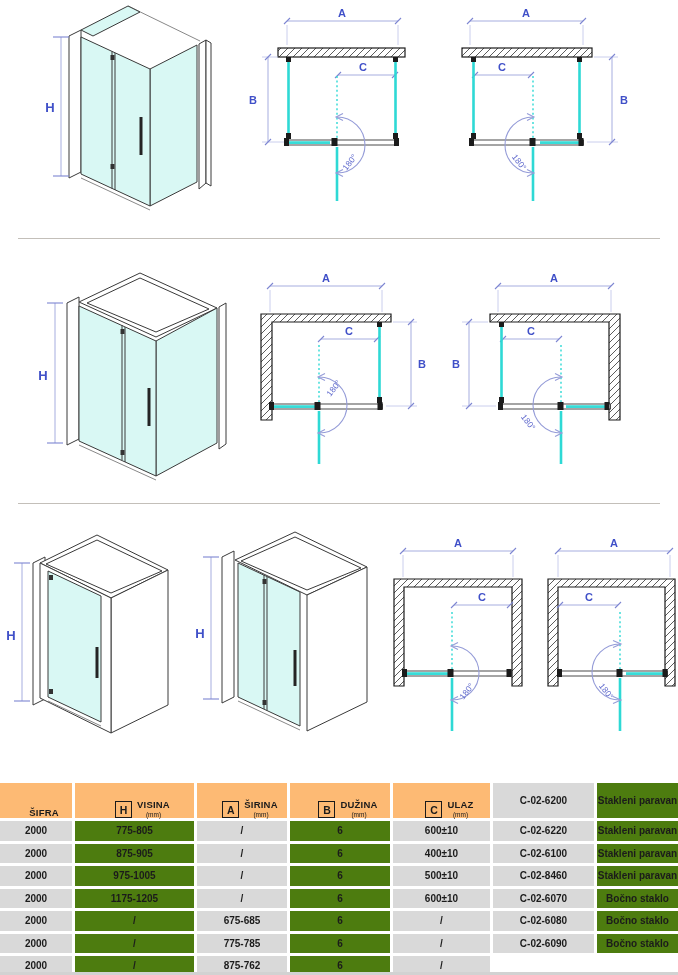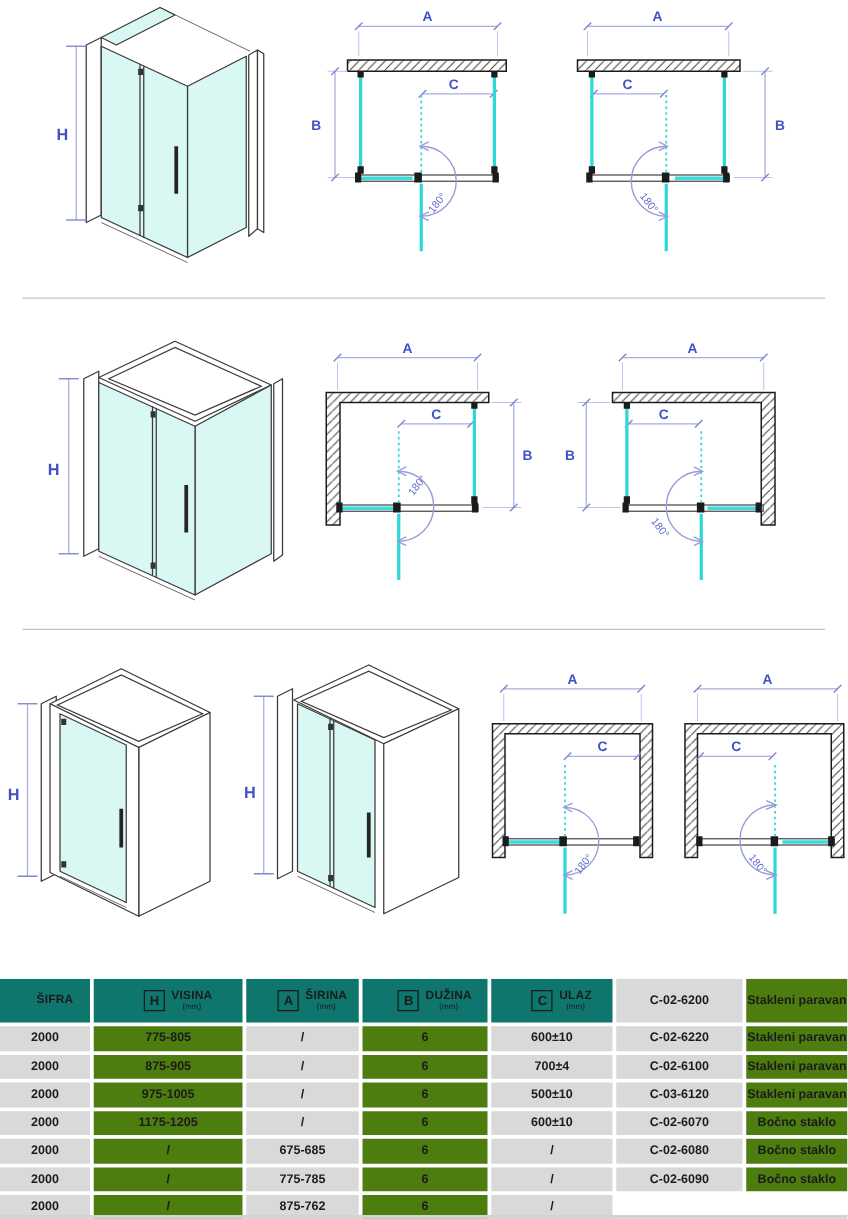--- a/index.html
+++ b/index.html
@@ -24,21 +24,21 @@
   .arc{stroke:#959cd8;stroke-width:1.1;fill:none;}
   .arrow{stroke:#959cd8;stroke-width:1.1;fill:none;}
   .hwall{fill:url(#hatch);stroke:#1c1c1c;stroke-width:1.2;}
   .handle{fill:#242424;}
   .hinge{fill:#333;}
   .divider{stroke:#c3bfb9;stroke-width:1;}
 
   .ptable{position:absolute;left:0;top:783px;width:678px;height:192px;overflow:hidden;
     display:grid;grid-template-columns:72px 119px 90px 100px 97px 101px 81px;
     grid-template-rows:35px repeat(7,19.5px);column-gap:3px;row-gap:3px;background:#fff;color:#1b1b1b;}
-  .th{background:#0f766e;display:flex;align-items:center;justify-content:center;gap:5px;padding-left:16px;}
+  .th{background:#fdba74;display:flex;align-items:flex-end;justify-content:center;gap:5px;padding-left:16px;}
   .hstack{display:flex;flex-direction:column;align-items:center;line-height:1.1;}
   .hlabel{font-size:9.5px;font-weight:700;letter-spacing:.2px;white-space:nowrap;}
   .hsub{font-size:6.5px;font-weight:400;}
   .lbox{width:15px;height:15px;border:1.6px solid #1a1a1a;display:flex;align-items:center;justify-content:center;font-size:10.5px;font-weight:700;flex:none;}
   .td{display:flex;align-items:center;justify-content:center;font-size:10px;font-weight:700;white-space:nowrap;}
   .g{background:#d9d9d9;} .w{background:#4d7c0f;}
   .bottomstrip{position:absolute;left:0;top:972px;width:678px;height:3px;background:#d2d2d2;}
 </style>
 </head>
 <body>
@@ -416,31 +416,31 @@
   <div class="td g">/</div>
   <div class="td w">6</div>
   <div class="td g">600±10</div>
 
   <div class="td g">C-02-6220</div>
   <div class="td w">Stakleni paravan</div>
   <div class="td g">2000</div>
   <div class="td w">875-905</div>
   <div class="td g">/</div>
   <div class="td w">6</div>
-  <div class="td g">700±4</div>
+  <div class="td g">400±10</div>
 
   <div class="td g">C-02-6100</div>
   <div class="td w">Stakleni paravan</div>
   <div class="td g">2000</div>
   <div class="td w">975-1005</div>
   <div class="td g">/</div>
   <div class="td w">6</div>
   <div class="td g">500±10</div>
 
-  <div class="td g">C-03-6120</div>
+  <div class="td g">C-02-8460</div>
   <div class="td w">Stakleni paravan</div>
   <div class="td g">2000</div>
   <div class="td w">1175-1205</div>
   <div class="td g">/</div>
   <div class="td w">6</div>
   <div class="td g">600±10</div>
 
   <div class="td g">C-02-6070</div>
   <div class="td w">Bočno staklo</div>
   <div class="td g">2000</div>

